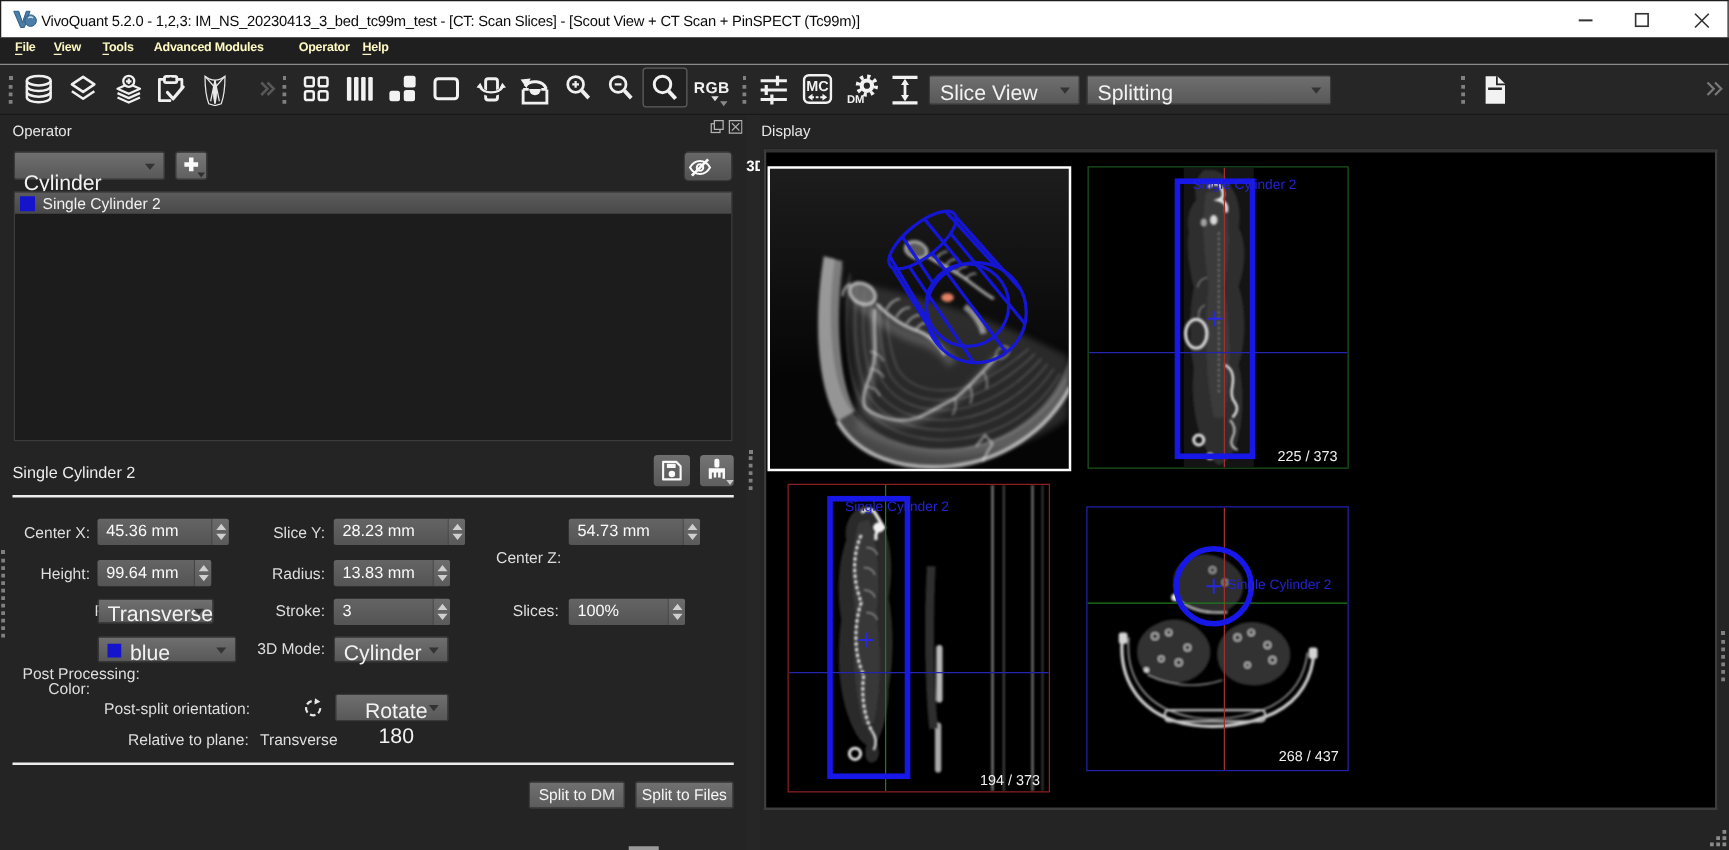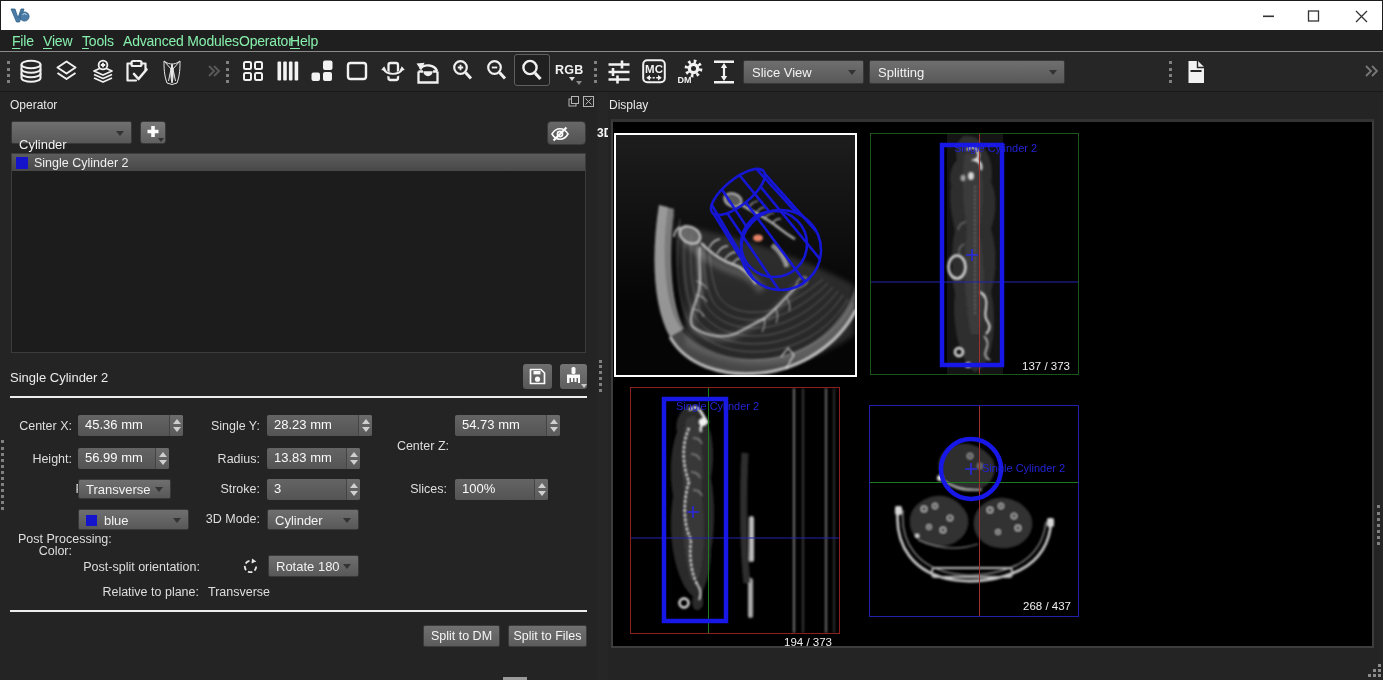--- a/index.html
+++ b/index.html
@@ -1,25 +1,25 @@
 <!DOCTYPE html>
 <html><head><meta charset="utf-8"><style>
 *{margin:0;padding:0;box-sizing:border-box;}
 html,body{width:1383px;height:680px;overflow:hidden;background:#262626;}
 body{font-family:"Liberation Sans",sans-serif;position:relative;}
 #titlebar{position:absolute;left:0;top:0;width:1383px;height:30px;background:#fff;border-top:1px solid #1c1c1c;border-left:1px solid #1c1c1c;border-right:1px solid #1c1c1c;}
 #titletext{position:absolute;left:32px;top:8.5px;font-size:11.8px;color:#0a0a0a;white-space:nowrap;letter-spacing:-0.18px;}
 .winbtn{position:absolute;top:0;height:30px;width:46px;}
 #menubar{position:absolute;left:0;top:30px;width:1383px;height:22px;background:#1f1f1f;border-bottom:1px solid #8a8a8a;}
-.menuitem{position:absolute;top:3px;font-size:14px;color:#86efac;letter-spacing:-0.2px;}
+.menuitem{position:absolute;top:3px;font-size:10px;color:#fef9c3;letter-spacing:-0.2px;font-weight:bold;}
 .mu{text-decoration:underline;text-underline-offset:2px;}
 #toolbar{position:static;}
 .ticon{position:absolute;top:59px;}
 .thandle{position:absolute;top:61px;width:0px;height:22px;border-left:3px dotted #808080;}
-.combo{position:absolute;background:linear-gradient(#6f6f6f,#585858);border:1px solid #383838;border-radius:2px;color:#f2f2f2;font-size:13px;text-align:center;}
+.combo{position:absolute;background:linear-gradient(#6f6f6f,#585858);border:1px solid #383838;border-radius:2px;color:#f2f2f2;font-size:17px;text-align:center;}
 .combo .ca{position:absolute;right:7px;top:50%;margin-top:-2px;width:0;height:0;border-left:4px solid transparent;border-right:4px solid transparent;border-top:5px solid #333;}
 #leftpanel{position:absolute;left:0;top:92px;width:597px;height:588px;background:#242424;}
 #rightpanel{position:absolute;left:608px;top:92px;width:775px;height:588px;background:#242424;}
 .paneltitle{position:absolute;font-size:12px;color:#e8e8e8;}
 .label{position:absolute;font-size:12.5px;color:#dedede;text-align:right;}
 .spin{position:absolute;background:linear-gradient(#646464,#545454);border-radius:2px;color:#fafafa;font-size:13px;}
 .spin .txt{position:absolute;left:7px;top:2px;}
 .spinbtn{position:absolute;right:0;top:0;bottom:0;width:14px;background:linear-gradient(#6c6c6c,#5a5a5a);border-left:1px solid #444;border-radius:0 2px 2px 0;}
 .up{position:absolute;left:3px;top:4px;width:0;height:0;border-left:4px solid transparent;border-right:4px solid transparent;border-bottom:5px solid #cfcfcf;}
 .dn{position:absolute;left:3px;bottom:4px;width:0;height:0;border-left:4px solid transparent;border-right:4px solid transparent;border-top:5px solid #cfcfcf;}
@@ -29,20 +29,21 @@
 .btn{position:absolute;background:linear-gradient(#707070,#5c5c5c);border:1px solid #3a3a3a;border-radius:2px;color:#f5f5f5;font-size:12.5px;text-align:center;}
 </style></head>
 <body>
 
 <div id="titlebar">
 <svg style="position:absolute;left:9px;top:7px" width="20" height="16" viewBox="0 0 20 16">
 <path d="M1,1 L5,1 L8,10 L11,1 L14,1 L9.5,14 L6.5,14 Z" fill="#4a7da7" stroke="#2e5f86" stroke-width="0.8"></path>
 <circle cx="14.5" cy="8.5" r="4.6" fill="#4a7da7" stroke="#2e5f86" stroke-width="0.8"></circle>
 <path d="M12.5,6.5 a3,3 0 0 1 4,0" stroke="#cfe2ef" stroke-width="1" fill="none"></path>
 </svg>
+<span id="titletext">VivoQuant 5.2.0 - 1,2,3: IM_NS_20230413_3_bed_tc99m_test - [CT: Scan Slices] - [Scout View + CT Scan + PinSPECT (Tc99m)]</span>
 <svg class="winbtn" style="left:1245px" width="46" height="30">
       <rect x="17" y="14.5" width="11" height="1.6" fill="#333"></rect>
     </svg>
 <svg class="winbtn" style="left:1290px" width="46" height="30">
       <rect x="17.5" y="10" width="10" height="10" fill="none" stroke="#333" stroke-width="1.3"></rect>
     </svg>
 <svg class="winbtn" style="left:1337px" width="46" height="30">
       <path d="M18,10 L29,21 M29,10 L18,21" stroke="#333" stroke-width="1.3"></path>
     </svg>
 </div>
@@ -298,40 +299,40 @@
 <div style="position:absolute;left:10px;top:304px;width:577px;height:2px;background:#ededed;"></div>
 
 <span class="label" style="left:0px;top:327px;width:72px;">Center X:</span>
 <div class="spin" style="left:78px;top:323px;width:105px;height:21px;">
       <span class="txt">45.36 mm</span>
       <span class="spinbtn">
         <span class="up"></span>
         <span class="dn"></span>
       </span>
     </div>
-<span class="label" style="left:188px;top:327px;width:72px;">Single Y:</span>
+<span class="label" style="left:188px;top:327px;width:72px;">Slice Y:</span>
 <div class="spin" style="left:267px;top:323px;width:105px;height:21px;">
       <span class="txt">28.23 mm</span>
       <span class="spinbtn">
         <span class="up"></span>
         <span class="dn"></span>
       </span>
     </div>
 <span class="label" style="left:377px;top:327px;width:72px;margin-top:20px;">Center Z:</span>
 <div class="spin" style="left:455px;top:323px;width:105px;height:21px;">
       <span class="txt">54.73 mm</span>
       <span class="spinbtn">
         <span class="up"></span>
         <span class="dn"></span>
       </span>
     </div>
 
 <span class="label" style="left:0px;top:360px;width:72px;">Height:</span>
 <div class="spin" style="left:78px;top:356px;width:91px;height:21px;">
-      <span class="txt">56.99 mm</span>
+      <span class="txt">99.64 mm</span>
       <span class="spinbtn">
         <span class="up"></span>
         <span class="dn"></span>
       </span>
     </div>
 <span class="label" style="left:188px;top:360px;width:72px;">Radius:</span>
 <div class="spin" style="left:267px;top:356px;width:93px;height:21px;">
       <span class="txt">13.83 mm</span>
       <span class="spinbtn">
         <span class="up"></span>
@@ -489,21 +490,21 @@
 <circle cx="88" cy="218" r="4" fill="none" stroke="#e0e0e0" stroke-width="2.4"></circle>
 <circle cx="97" cy="231" r="3" fill="#d0d0d0"></circle>
 <path d="M93,110 q-6,3 -5,10 M95,88 q-7,1 -8,8" stroke="#8a8a8a" stroke-width="1.4" fill="none" opacity="0.7"></path>
 </g>
 <line x1="108.5" y1="0" x2="108.5" y2="240" stroke="#a03030" stroke-width="1"></line>
 <line x1="0" y1="148" x2="207" y2="148" stroke="#2525b0" stroke-width="1"></line>
 <rect x="71" y="11" width="60" height="220" fill="none" stroke="#1717e8" stroke-width="4.5"></rect>
 <path d="M101,115 V127 M95,121 H107" stroke="#2828dd" stroke-width="1.6"></path>
 </svg>
 <span class="vtext" style="left:83px;top:8px;">Single Cylinder 2</span>
-<span class="vcount" style="right:8px;top:226px;">137 / 373</span>
+<span class="vcount" style="right:8px;top:226px;">225 / 373</span>
 </div>
 
 <div class="view" style="left:22px;top:295px;width:210px;height:247px;border:1px solid #8c1f1f;">
 <svg width="208" height="245" viewBox="0 0 208 245" style="position:absolute;left:0;top:0;">
 <defs>
           <filter id="b4" x="-30%" y="-30%" width="160%" height="160%">
             <feGaussianBlur stdDeviation="1"></feGaussianBlur>
           </filter>
         </defs>
 <g filter="url(#b4)">
@@ -526,21 +527,21 @@
 <line x1="172" y1="0" x2="172" y2="245" stroke="#686868" stroke-width="1.1"></line>
 <line x1="195" y1="0" x2="195" y2="245" stroke="#848484" stroke-width="1.6"></line>
 <line x1="203" y1="0" x2="203" y2="245" stroke="#5a5a5a" stroke-width="1"></line>
 </g>
 <line x1="77.5" y1="0" x2="77.5" y2="245" stroke="#1e7a1e" stroke-width="1"></line>
 <line x1="0" y1="150" x2="208" y2="150" stroke="#2525b0" stroke-width="1"></line>
 <rect x="33" y="11" width="62" height="222" fill="none" stroke="#1717e8" stroke-width="4.5"></rect>
 <path d="M62,118 V130 M56,124 H68" stroke="#2828dd" stroke-width="1.6"></path>
 </svg>
 <span class="vtext" style="left:45px;top:12px;">Single Cylinder 2</span>
-<span class="vcount" style="right:7px;top:248px;">194 / 373</span>
+<span class="vcount" style="right:7px;top:231px;">194 / 373</span>
 </div>
 
 <div class="view" style="left:261px;top:313px;width:210px;height:212px;border:1px solid #2020a8;">
 <svg width="208" height="210" viewBox="0 0 208 210" style="position:absolute;left:0;top:0;">
 <defs>
           <filter id="b5" x="-30%" y="-30%" width="160%" height="160%">
             <feGaussianBlur stdDeviation="1"></feGaussianBlur>
           </filter>
         </defs>
 <g filter="url(#b5)">

